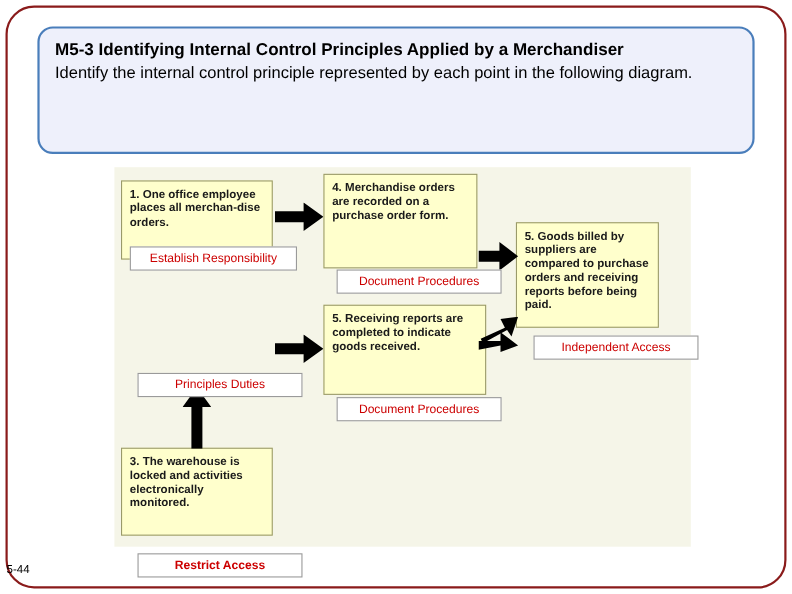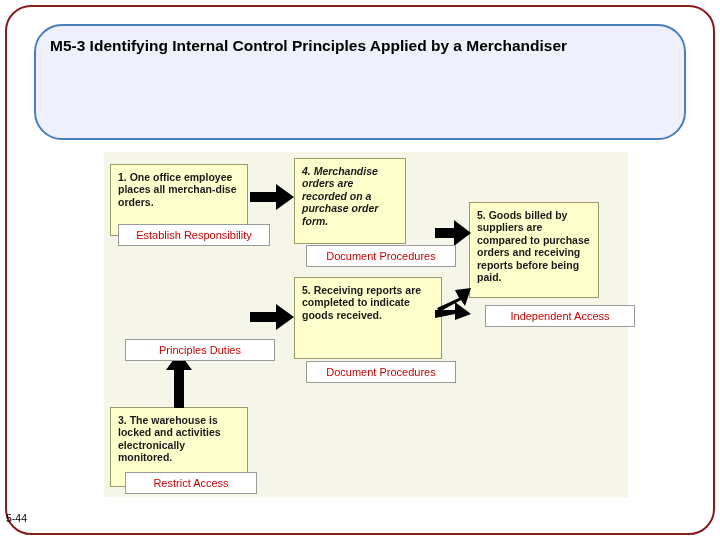--- a/index.html
+++ b/index.html
@@ -29,21 +29,21 @@
 
   
   #title-box {
     position: absolute;
     left: 34px;
     top: 24px;
     width: 652px;
     height: 116px;
     background: #eef0fb;
     border: 2px solid #4a7ebb;
-    border-radius: 28px;
+    border-radius: 14px;
     box-sizing: border-box;
     padding: 10px 14px 0 14px;
   }
   #title-heading {
     font-size: 15.5px;
     font-weight: bold;
     color: #000000;
     line-height: 1.32;
     margin: 0 0 1px 0;
   }
@@ -106,30 +106,31 @@
     color: #000000;
   }
 </style>
 </head>
 <body>
 
 <div id="slide-frame"></div>
 
 <div id="title-box">
   <div id="title-heading">M5-3 Identifying Internal Control Principles Applied by a Merchandiser</div>
+  <div id="title-sub">Identify the internal control principle represented by each point in the following diagram.</div>
 </div>
 
 <div id="diagram">
 
   <div class="note" style="left:6px; top:12px; width:138px; height:72px;">1. One office employee places all merchan-dise orders.</div>
 
 
   <div class="note" style="left:6px; top:255px; width:138px; height:80px;">3. The warehouse is locked and activities electronically monitored.</div>
 
-  <div class="note" style="left:190px; top:6px; width:112px; height:86px;font-style:italic;">4. Merchandise orders are recorded on a purchase order form.</div>
+  <div class="note" style="left:190px; top:6px; width:140px; height:86px;">4. Merchandise orders are recorded on a purchase order form.</div>
 
   <div class="note" style="left:190px; top:125px; width:148px; height:82px;">5. Receiving reports are completed to indicate goods received.</div>
 
   <div class="note" style="left:365px; top:50px; width:130px; height:96px;">5. Goods billed by suppliers are compared to purchase orders and receiving reports before being paid.</div>
 
   <svg class="arrow" style="left:146px; top:32px;" width="44" height="26" viewBox="0 0 44 26">
     <polygon points="0,8 26,8 26,0 44,13 26,26 26,18 0,18" fill="#000000"></polygon>
   </svg>
 
   <svg class="arrow" style="left:331px; top:68px;" width="36" height="26" viewBox="0 0 36 26">
@@ -154,15 +155,15 @@
 <div class="answer" style="left:101px; top:224px; width:152px;">Establish Responsibility</div>
 
 <div class="answer" style="left:289px; top:245px; width:150px;">Document Procedures</div>
 
 <div class="answer" style="left:468px; top:305px; width:150px;">Independent Access</div>
 
 <div class="answer" style="left:108px; top:339px; width:150px;">Principles Duties</div>
 
 <div class="answer" style="left:289px; top:361px; width:150px;">Document Procedures</div>
 
-<div class="answer" style="left:108px; top:472px; width:132px;">Restrict Access</div>
+<div class="answer" style="left:108px; top:503px; width:150px;font-weight:bold;">Restrict Access</div>
 
 <div id="page-number">5-44</div>
 
 </body></html>

